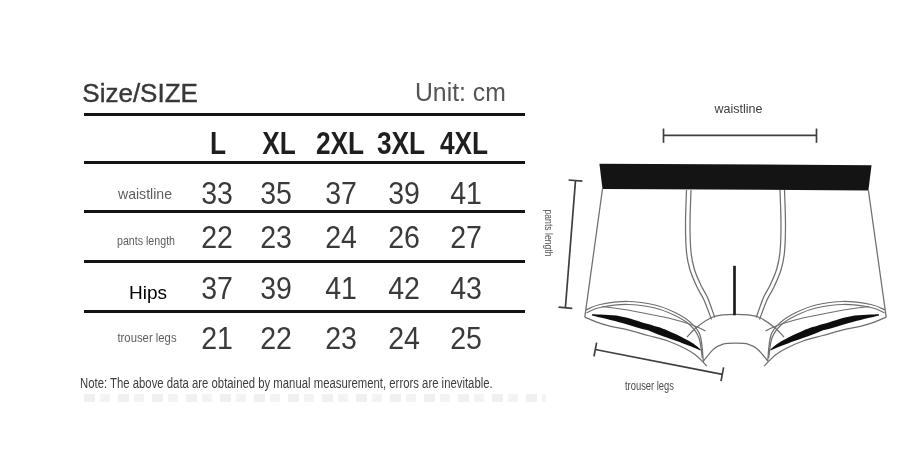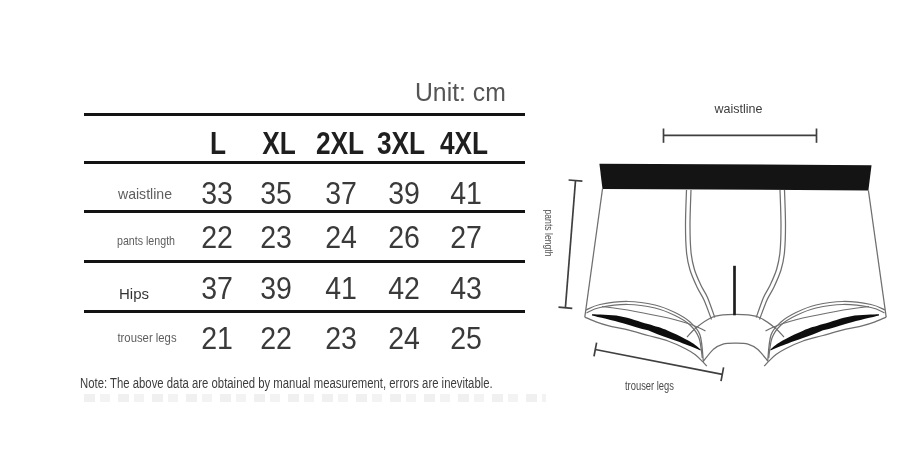--- a/index.html
+++ b/index.html
@@ -10,20 +10,21 @@
   .hdr{position:absolute;font-weight:bold;color:#1f1f1f;font-size:32px;line-height:32px;
        transform:translateX(-50%) scaleX(0.82);white-space:nowrap;}
   .num{position:absolute;color:#3a3a3a;font-size:31px;line-height:31px;
        transform:translateX(-50%) scaleX(0.92);white-space:nowrap;}
   .lbl{position:absolute;color:#5e5e5e;transform:translate(-50%,-50%);white-space:nowrap;}
 </style>
 </head>
 <body>
 <div id="stage">
 
+  <div class="abs" style="left:82.3px;top:77.7px;font-size:26px;color:#383838;-webkit-text-stroke:0.4px #383838;">Size/SIZE</div>
   <div class="abs" style="left:415px;top:77.6px;font-size:25px;color:#555;transform:scaleX(0.99);transform-origin:left;">Unit: cm</div>
 
   <div class="rule" style="top:113.05px;"></div>
   <div class="rule" style="top:160.95px;"></div>
   <div class="rule" style="top:210px;"></div>
   <div class="rule" style="top:259.7px;"></div>
   <div class="rule" style="top:310.35px;"></div>
 
   <div class="hdr" style="left:218px;top:127.1px;">L</div>
   <div class="hdr" style="left:278.5px;top:127.1px;">XL</div>
@@ -38,21 +39,21 @@
   <div class="num" style="left:403.5px;top:177.95px;">39</div>
   <div class="num" style="left:465.8px;top:177.95px;">41</div>
 
   <div class="lbl" style="left:145.5px;top:239.8px;font-size:13px;transform:translate(-50%,-50%) scaleX(0.82);">pants length</div>
   <div class="num" style="left:217.2px;top:222.25px;">22</div>
   <div class="num" style="left:275.5px;top:222.25px;">23</div>
   <div class="num" style="left:340.5px;top:222.25px;">24</div>
   <div class="num" style="left:403.5px;top:222.25px;">26</div>
   <div class="num" style="left:465.8px;top:222.25px;">27</div>
 
-  <div class="lbl" style="left:134px;top:292.8px;font-size:15px;color:#7f1d1d;">Hips</div>
+  <div class="lbl" style="left:148px;top:292.8px;font-size:19px;color:#000000;">Hips</div>
   <div class="num" style="left:217.2px;top:272.85px;">37</div>
   <div class="num" style="left:275.5px;top:272.85px;">39</div>
   <div class="num" style="left:340.5px;top:272.85px;">41</div>
   <div class="num" style="left:403.5px;top:272.85px;">42</div>
   <div class="num" style="left:465.8px;top:272.85px;">43</div>
 
   <div class="lbl" style="left:147px;top:336.5px;font-size:13px;transform:translate(-50%,-50%) scaleX(0.87);">trouser legs</div>
   <div class="num" style="left:217.2px;top:323.45px;">21</div>
   <div class="num" style="left:275.5px;top:323.45px;">22</div>
   <div class="num" style="left:340.5px;top:323.45px;">23</div>

